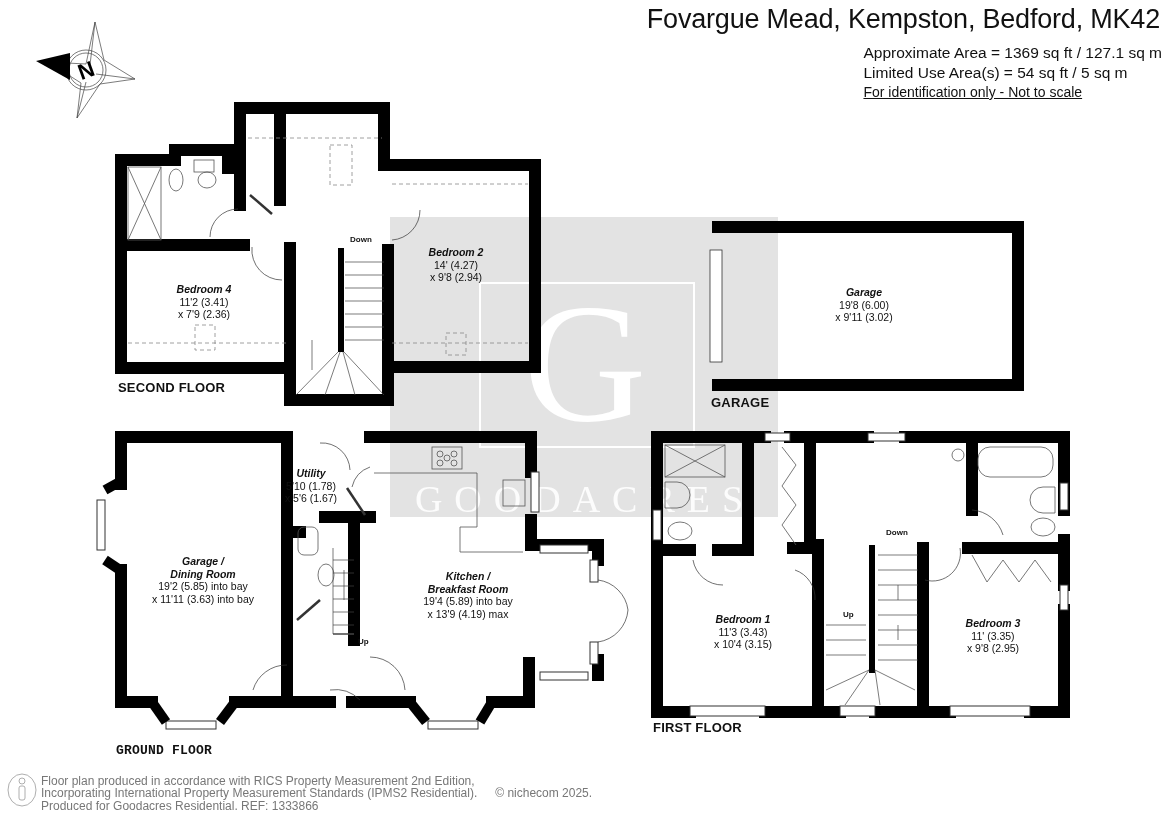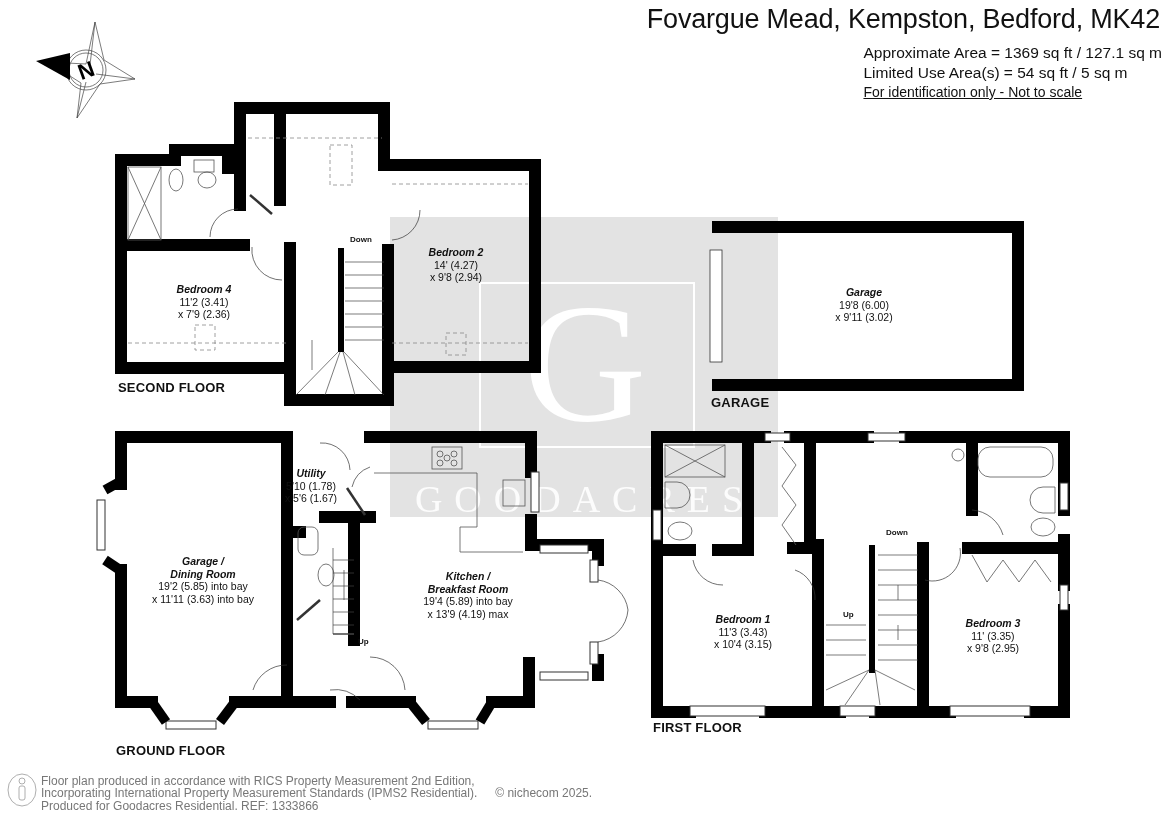--- a/index.html
+++ b/index.html
@@ -283,21 +283,21 @@
   <div>19'2 (5.85) into bay</div>
   <div>x 11'11 (3.63) into bay</div>
 </div>
 <div class="room" style="left:468px; top:570px;">
   <div class="n">Kitchen /</div>
   <div class="n">Breakfast Room</div>
   <div>19'4 (5.89) into bay</div>
   <div>x 13'9 (4.19) max</div>
 </div>
 <div class="tiny" style="left:358px; top:637px;">Up</div>
-<div class="floor-label" style="left:116px; top:743px;">GROUND FLOOR</div>
+<div class="floor-label" style="left:116px; top:743px;font-family:Liberation Mono, monospace;">GROUND FLOOR</div>
 
 <div class="room" style="left:743px; top:613px;">
   <div class="n">Bedroom 1</div>
   <div>11'3 (3.43)</div>
   <div>x 10'4 (3.15)</div>
 </div>
 <div class="room" style="left:993px; top:617px;">
   <div class="n">Bedroom 3</div>
   <div>11' (3.35)</div>
   <div>x 9'8 (2.95)</div>

